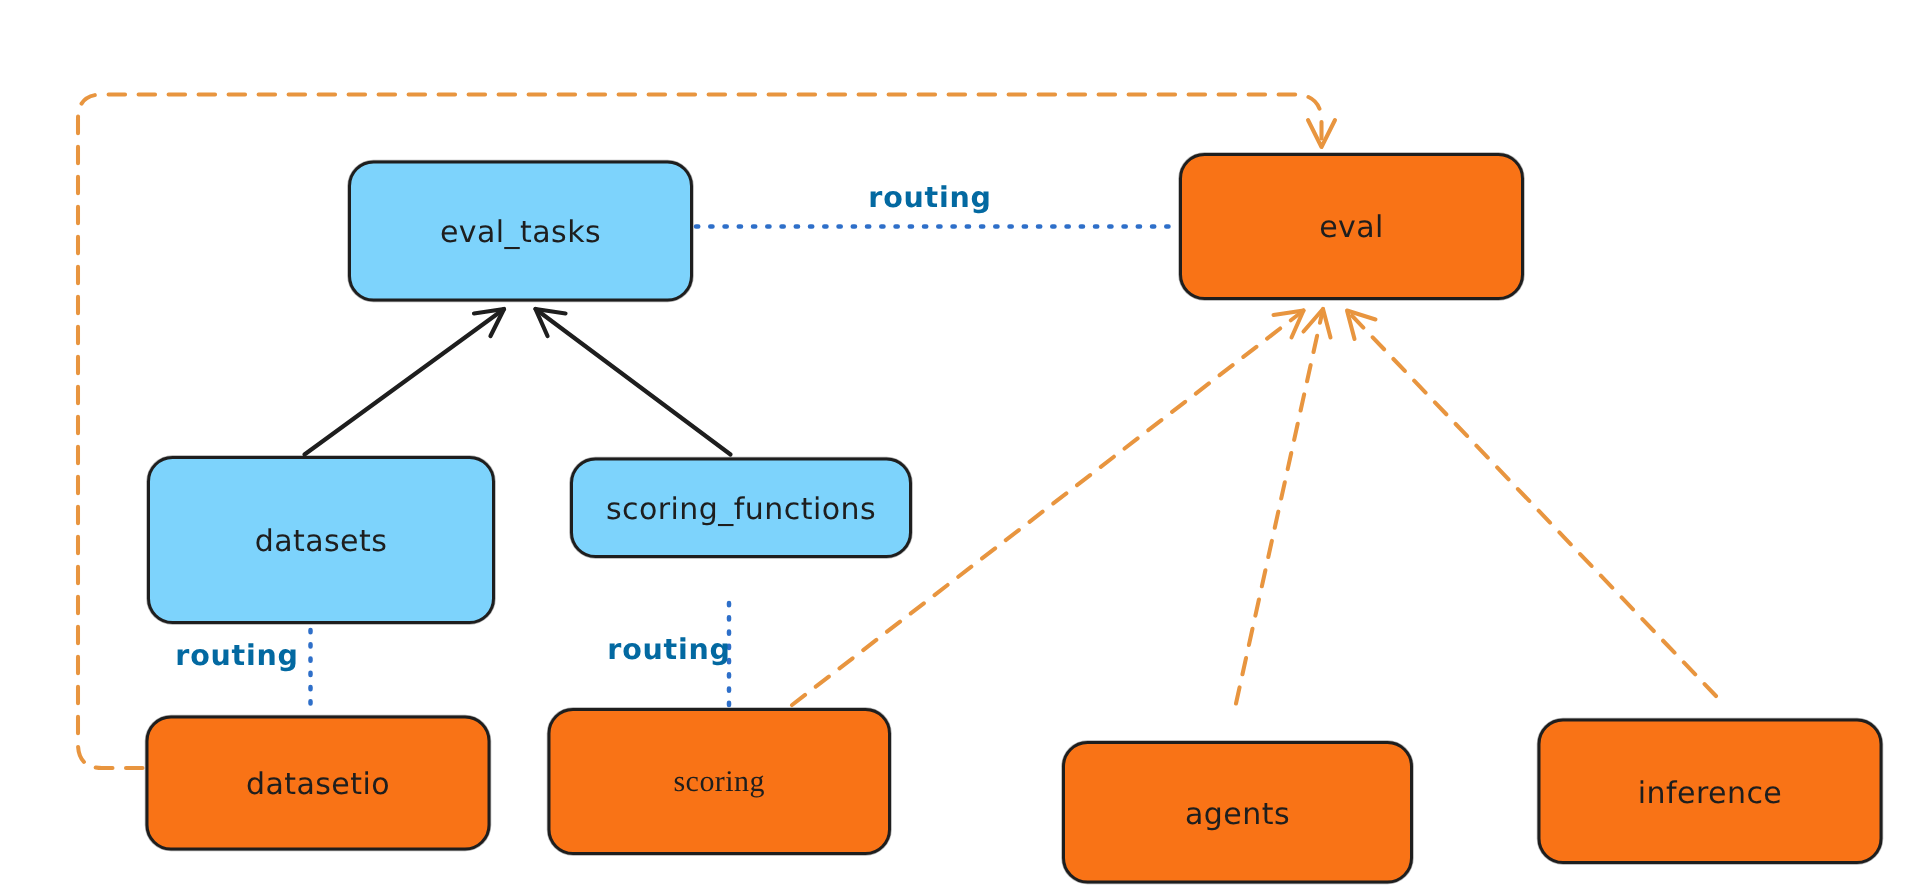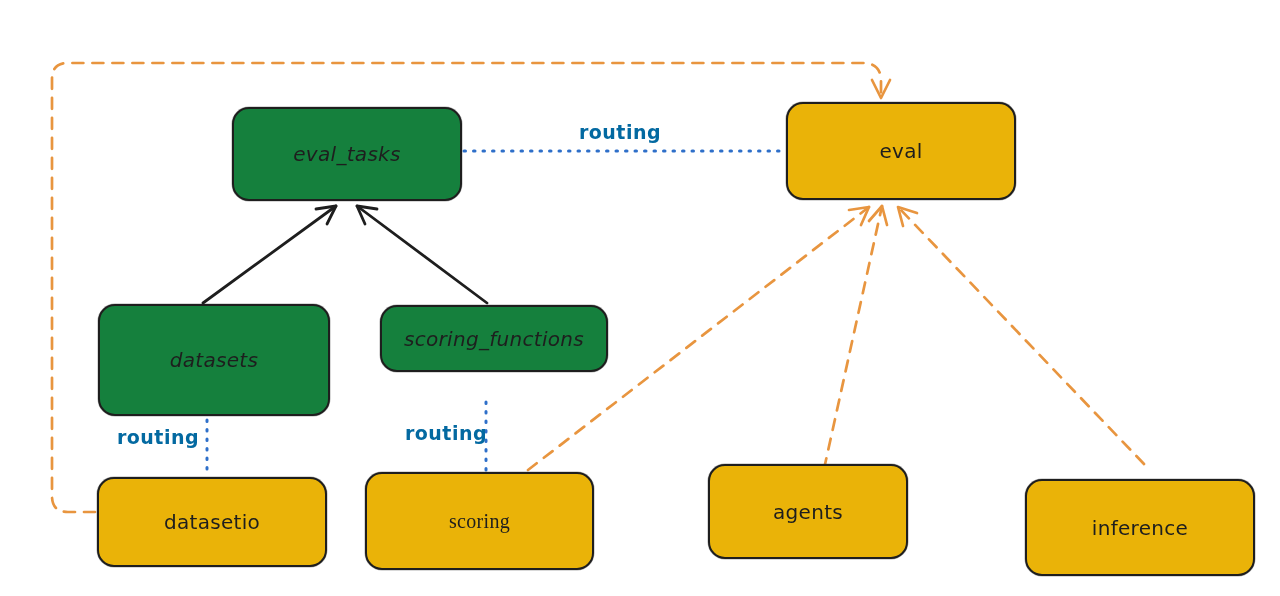--- a/index.html
+++ b/index.html
@@ -30,30 +30,30 @@
     border: 2.5px solid #1e1e1e;
     border-radius: 17px;
     display: flex;
     align-items: center;
     justify-content: center;
     font-size: 20px;
     color: #1e1e1e;
     letter-spacing: 0.3px;
     box-shadow: 0 0 0 0.5px rgba(30,30,30,0.35);
   }
-  .node.blue  { background: #15803d; font-style: italic; }
-  .node.green { background: #eab308; }
+  .node.blue  { background: #7dd3fc; }
+  .node.green { background: #f97316; }
 
   .node-eval_tasks        { left: 232px; top: 107px; width: 230px; height: 94px; }
   .node-eval              { left: 786px; top: 102px; width: 230px; height: 98px; }
   .node-datasets          { left:  98px; top: 304px; width: 232px; height: 112px; }
   .node-scoring_functions { left: 380px; top: 305px; width: 228px; height: 67px; }
   .node-datasetio         { left:  97px; top: 477px; width: 230px; height: 90px; text-align: right; }
   .node-scoring           { left: 365px; top: 472px; width: 229px; height: 98px; font-family: Liberation Serif, serif; }
-  .node-agents            { left: 708px; top: 464px; width: 200px; height: 95px; align-items: center; }
+  .node-agents            { left: 708px; top: 494px; width: 234px; height: 95px; align-items: center; }
   .node-inference         { left: 1025px; top: 479px; width: 230px; height: 97px; }
 
   .edge-label {
     position: absolute;
     color: #0369a1;
     font-size: 19px;
     font-weight: 600;
     letter-spacing: 0.5px;
     white-space: nowrap;
     transform: translate(-50%, -50%);

